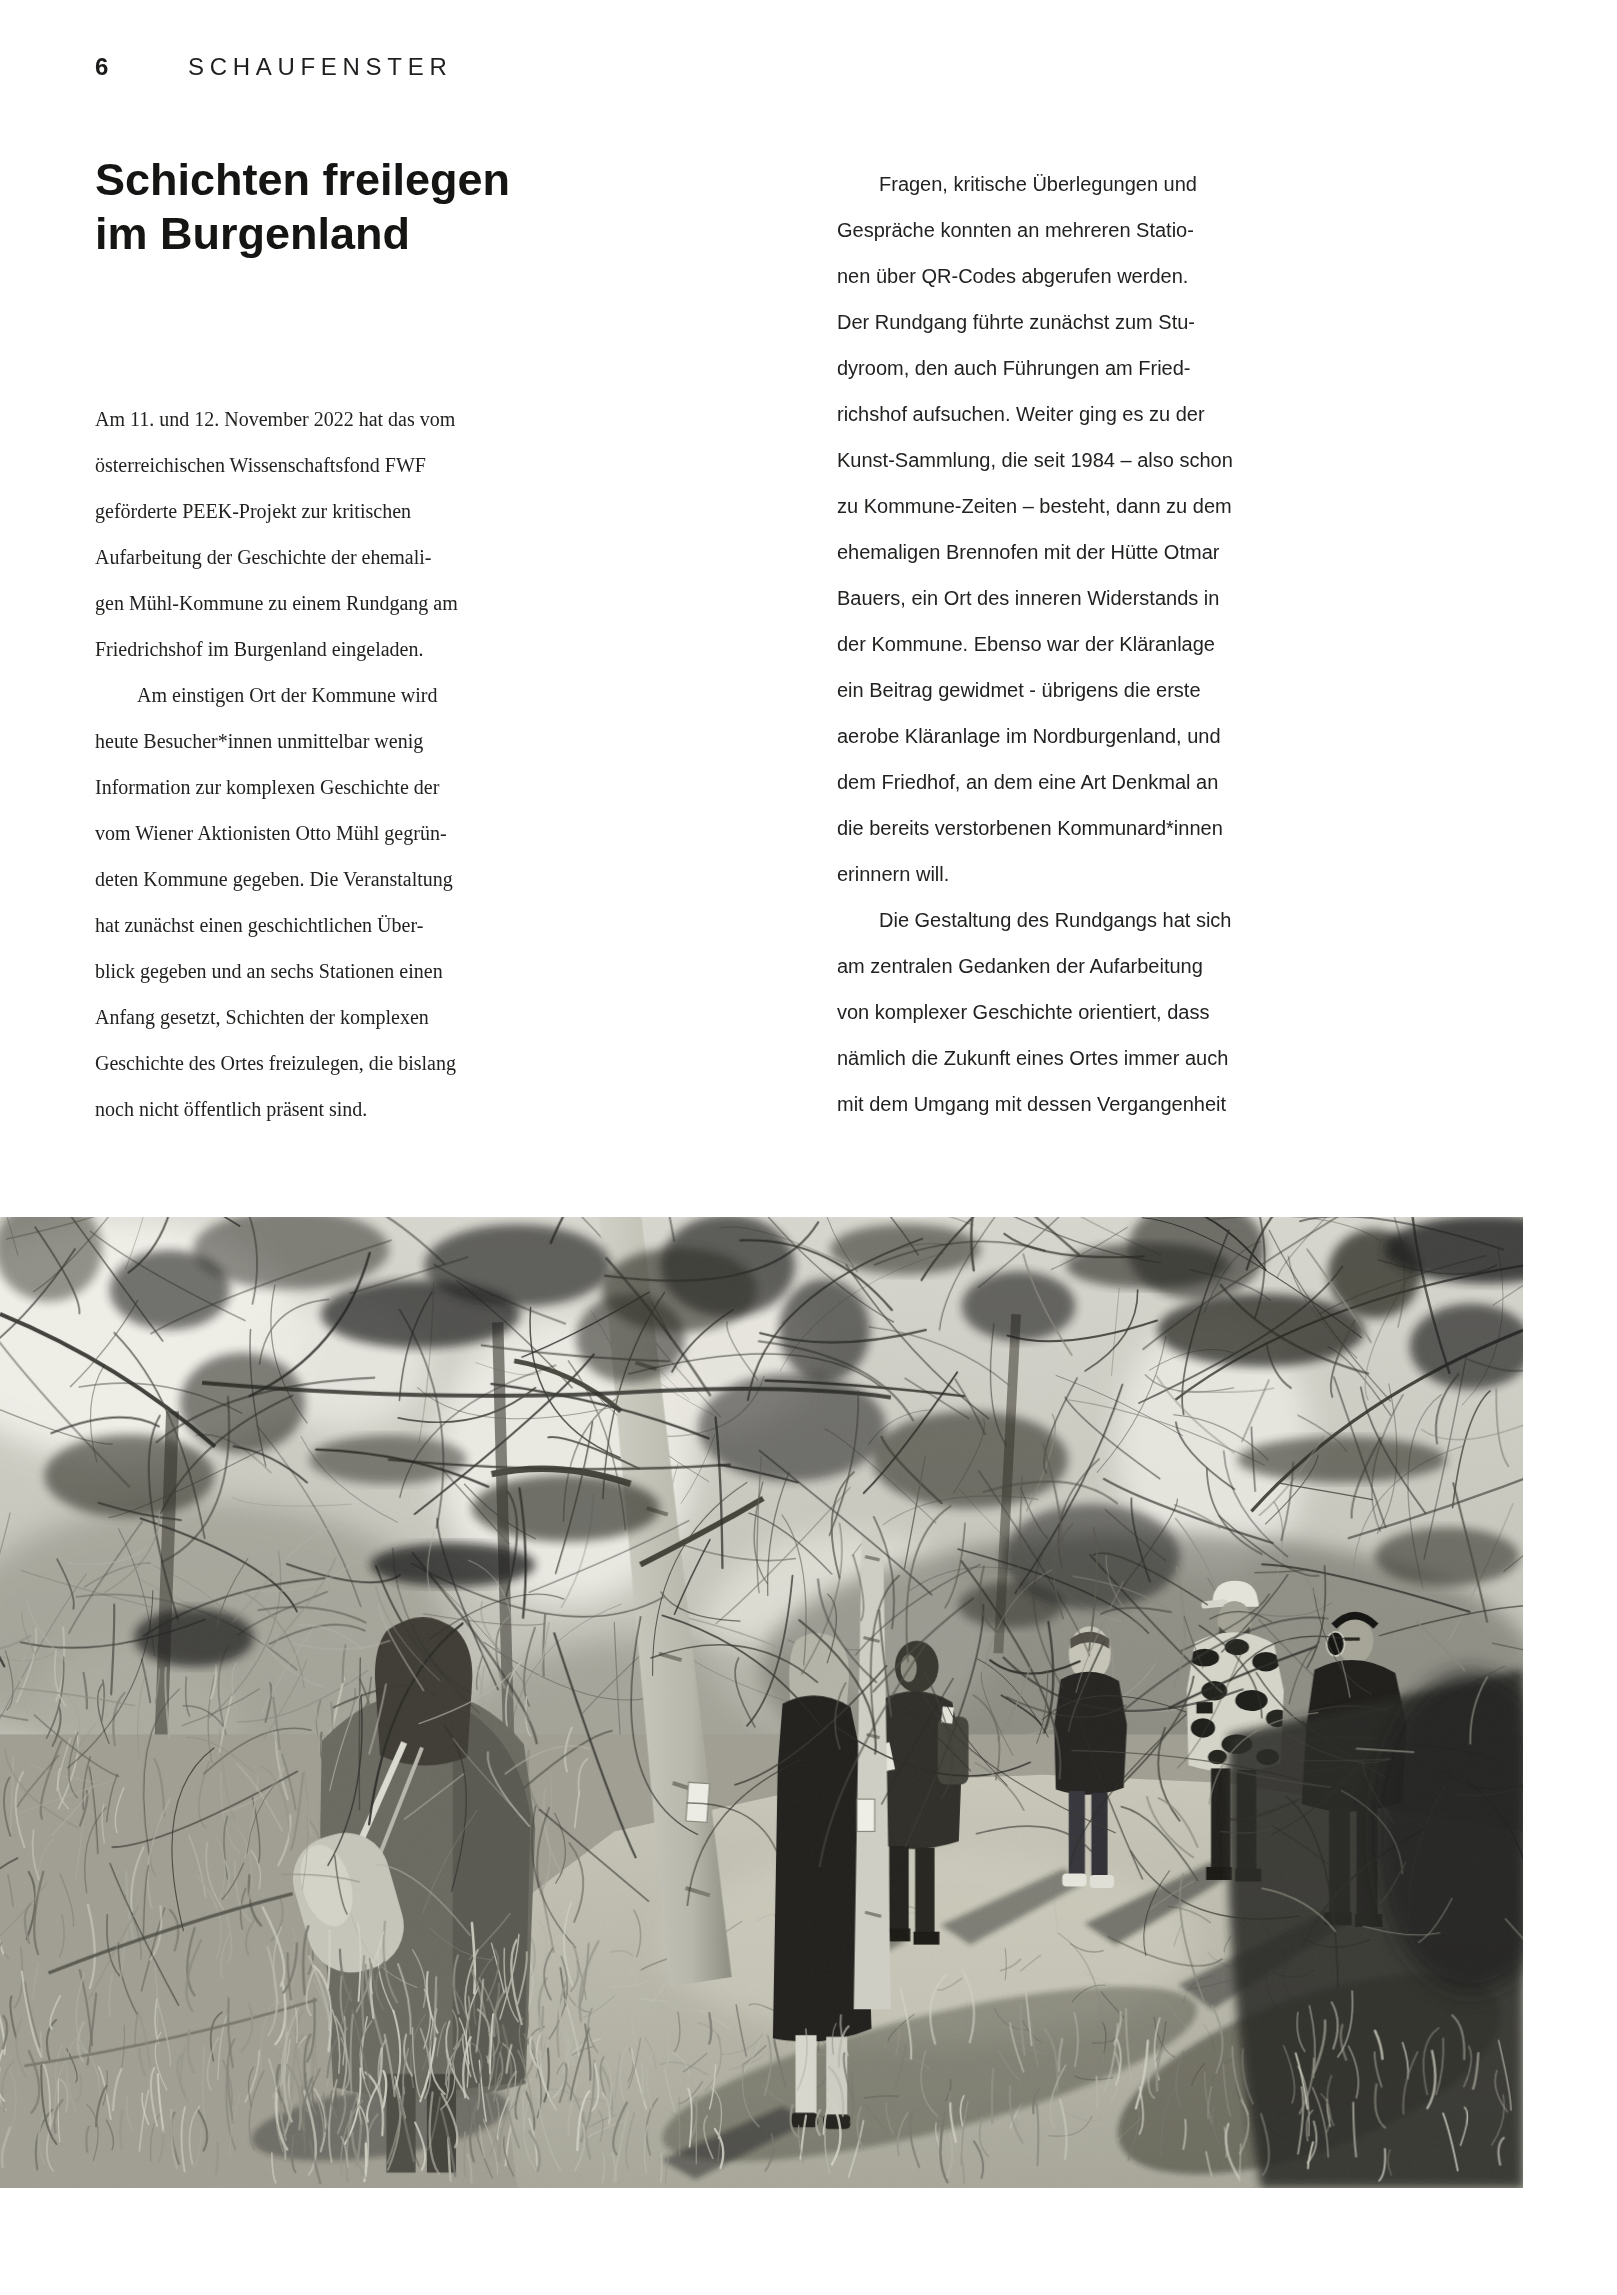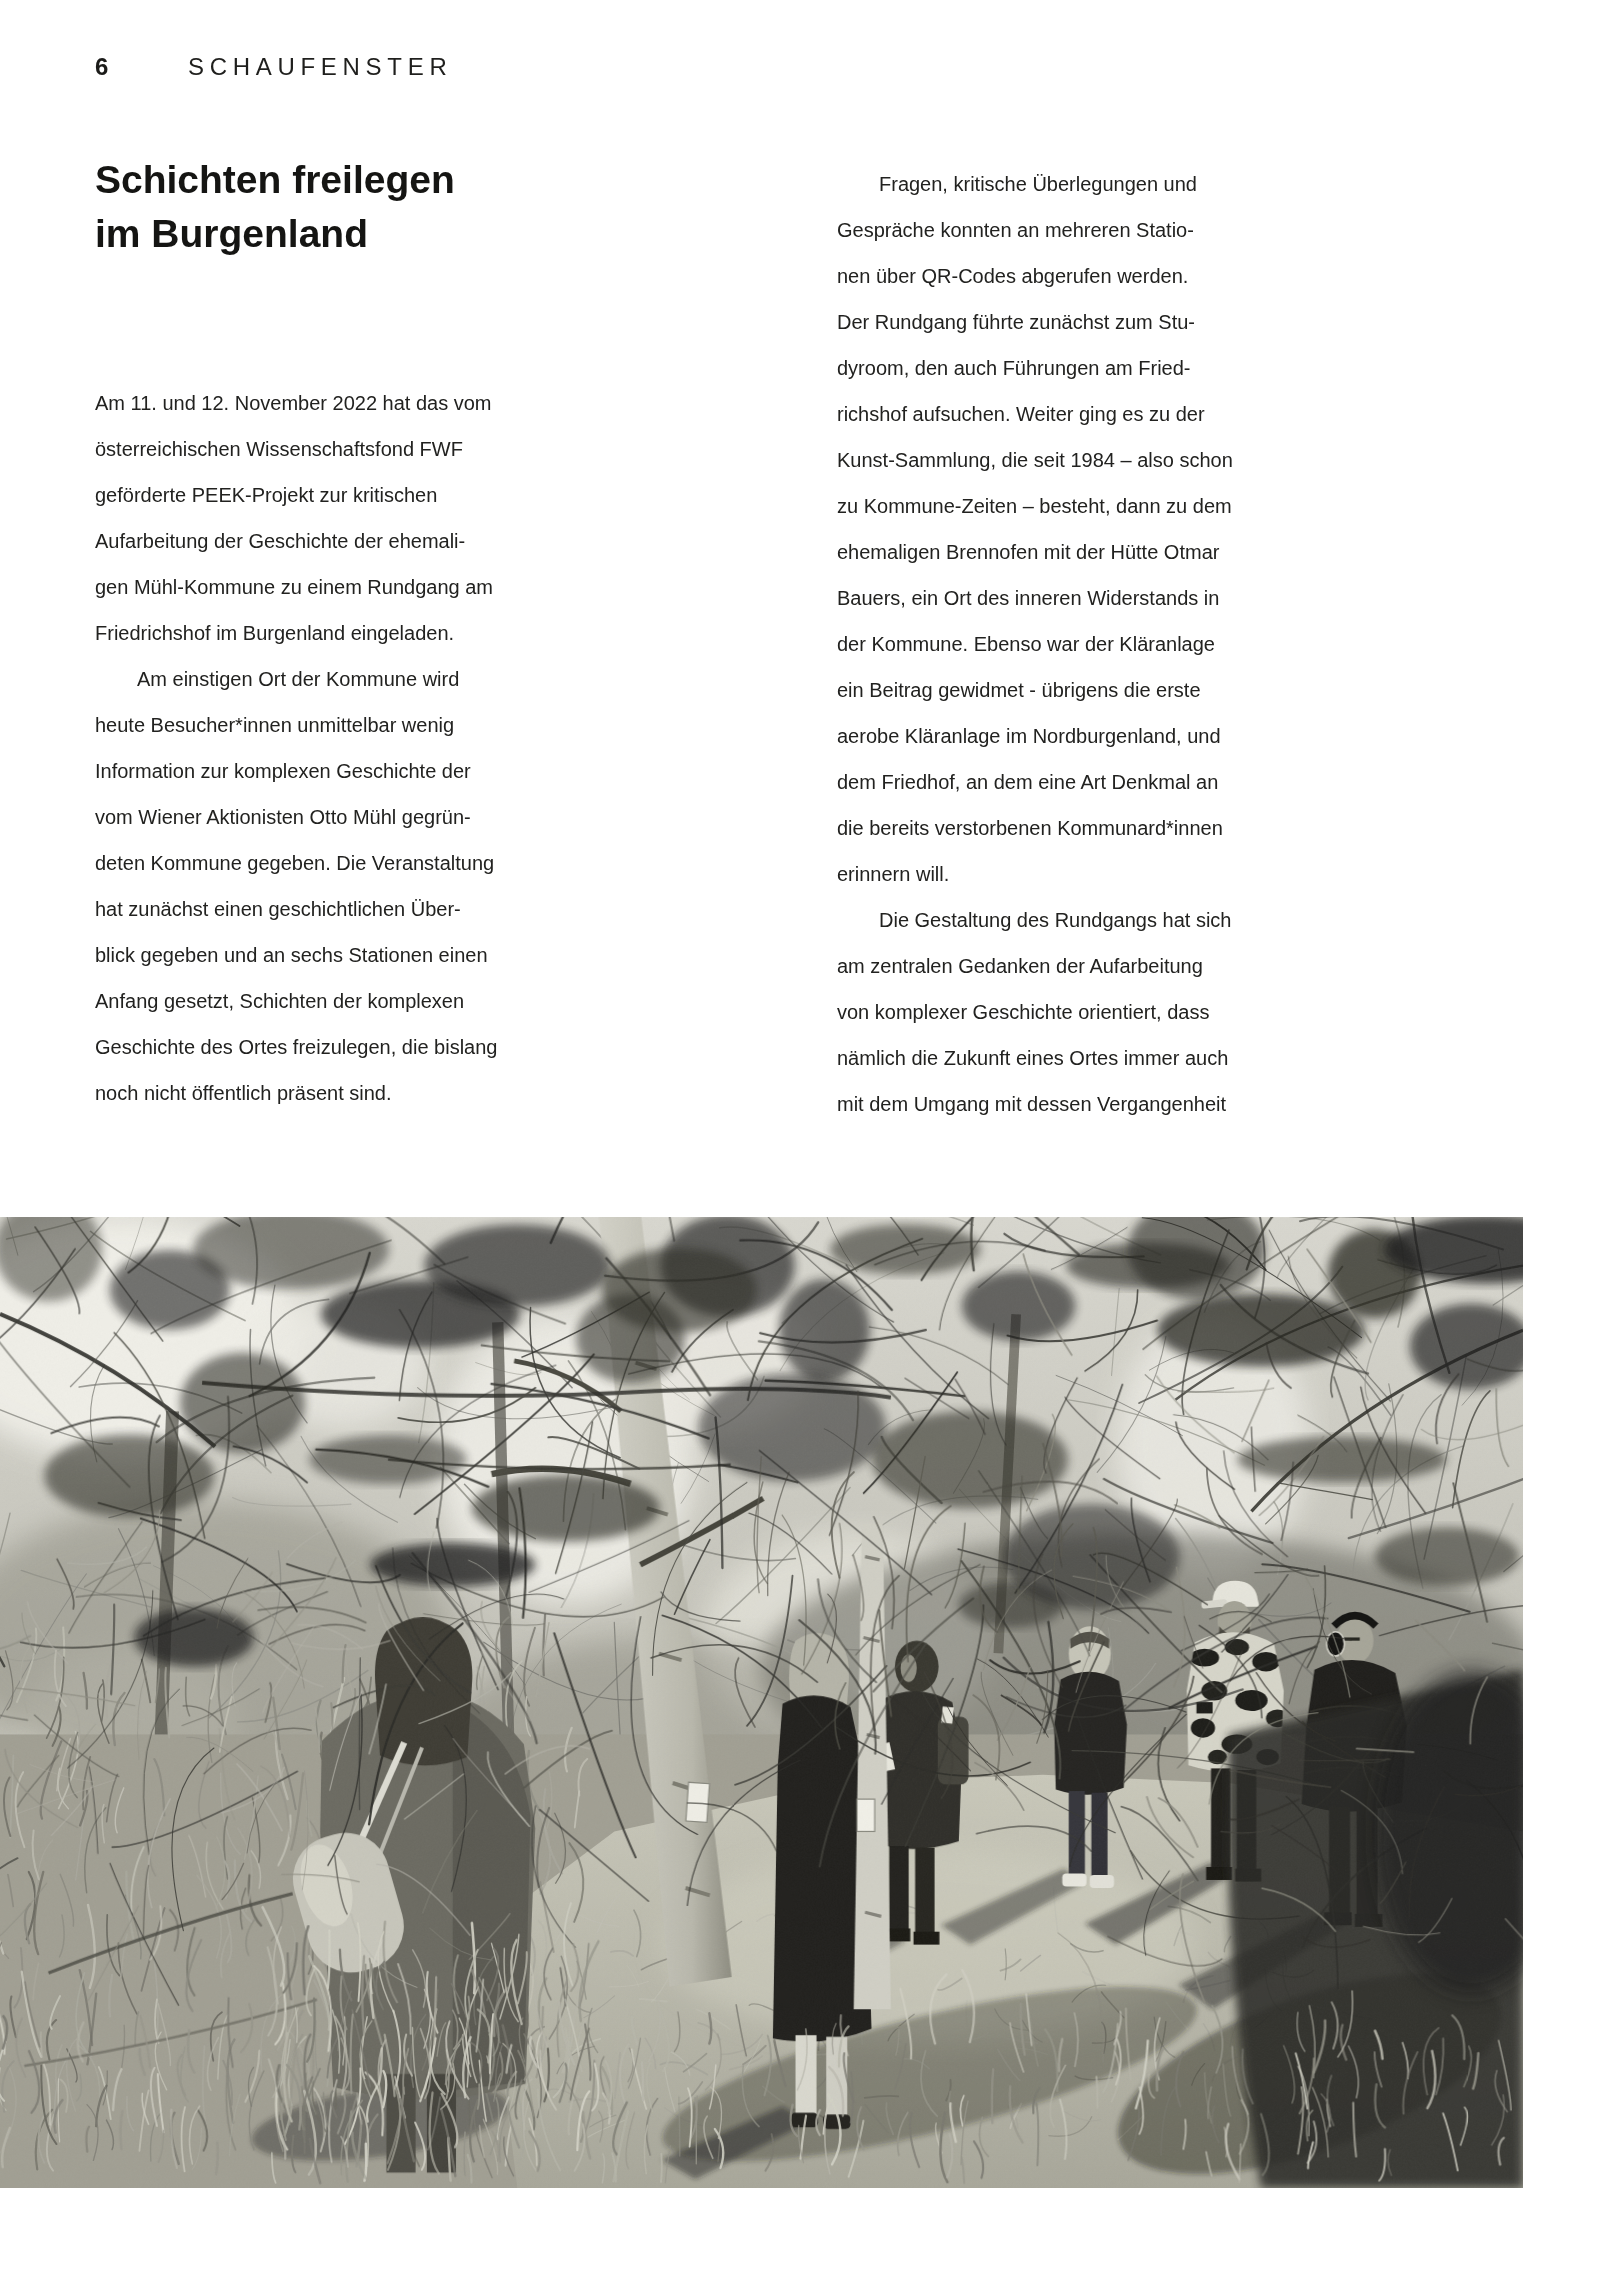--- a/index.html
+++ b/index.html
@@ -1,22 +1,22 @@
 <!DOCTYPE html>
 <html style="font-size:13px"><head>
 <meta charset="utf-8">
 <style>
   html,body{margin:0;padding:0;background:#ffffff;}
   .page{position:relative;width:1617px;height:2295px;background:#ffffff;overflow:hidden;
         font-family:"Liberation Sans","DejaVu Sans",sans-serif;color:#1f1f1d;}
   .folio{position:absolute;top:53px;left:95px;font-size:24px;font-weight:700;letter-spacing:0.8px;color:#1b1b19;}
   .section{position:absolute;top:53px;left:188px;font-size:24px;font-weight:400;letter-spacing:5.7px;color:#26262            4;}
-  .title{position:absolute;left:95px;top:153px;font-size:39px;line-height:54px;font-weight:700;color:#151513;letter-spacing:0;}
+  .title{position:absolute;left:95px;top:153px;font-size:45px;line-height:54px;font-weight:700;color:#151513;letter-spacing:0;}
   .col{position:absolute;font-size:20px;line-height:46px;color:#222220;white-space:nowrap;}
-  .col-left{left:95px;top:380px;width:695px;}
+  .col-left{left:95px;top:396px;width:695px;font-family:Liberation Serif, serif;}
   .col-right{left:837px;top:161px;width:695px;}
   .col .para{margin:0;}
   .col .para.indent{text-indent:42px;}
   figure.photo{position:absolute;left:0;top:1217px;width:1523px;height:971px;margin:0;padding:0;}
   figure.photo svg{display:block;width:1523px;height:971px;}
 </style>
 </head>
 <body>
 
 <div class="page">

